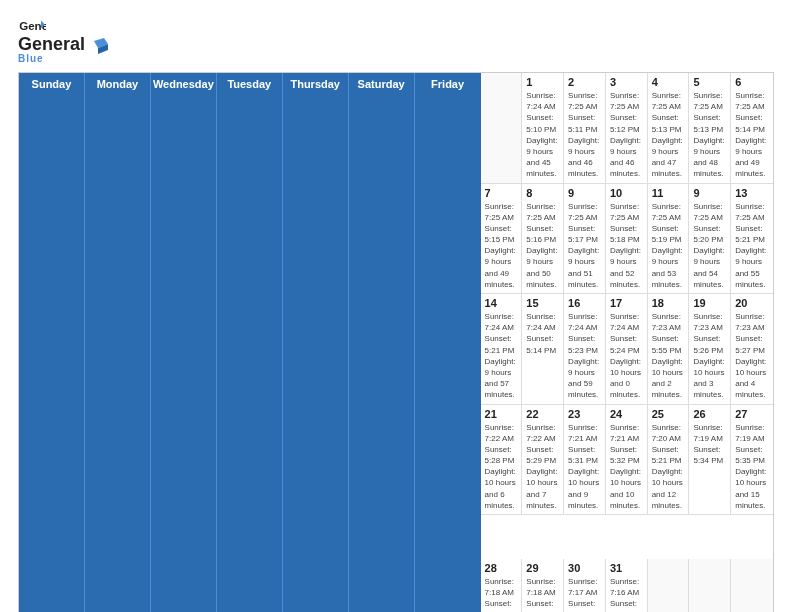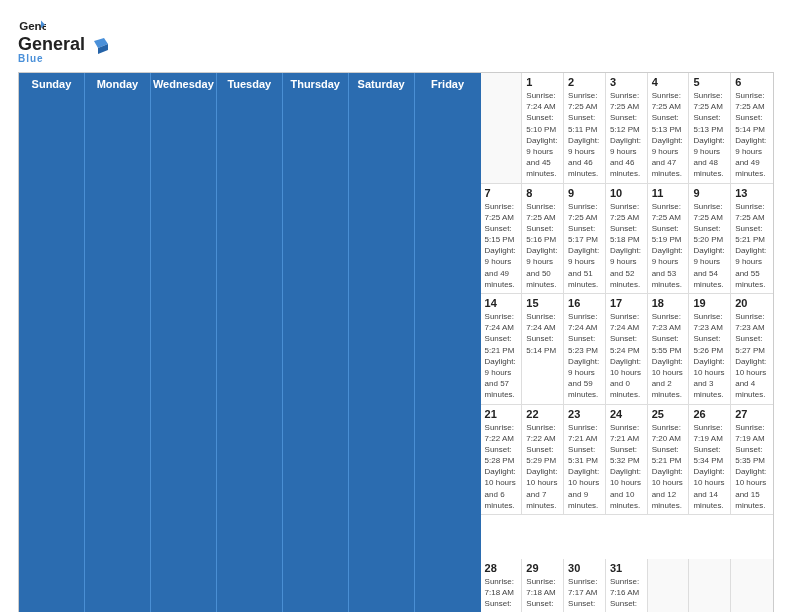--- a/index.html
+++ b/index.html
@@ -305,21 +305,20 @@
           <div class="calendar-cell">
             <div class="day-num">25</div>
             <div class="cell-line">Sunrise: 7:20 AM</div>
             <div class="cell-line">Sunset: 5:21 PM</div>
             <div class="cell-line">Daylight: 10 hours and 12 minutes.</div>
           </div>
           <div class="calendar-cell">
             <div class="day-num">26</div>
             <div class="cell-line">Sunrise: 7:19 AM</div>
             <div class="cell-line">Sunset: 5:34 PM</div>
-            <div class="cell-line">Daylight: 10 hours and 14 minutes.</div>
           </div>
           <div class="calendar-cell">
             <div class="day-num">27</div>
             <div class="cell-line">Sunrise: 7:19 AM</div>
             <div class="cell-line">Sunset: 5:35 PM</div>
             <div class="cell-line">Daylight: 10 hours and 15 minutes.</div>
           </div>
         </div>
         <div class="calendar-row">
           <div class="calendar-cell">

